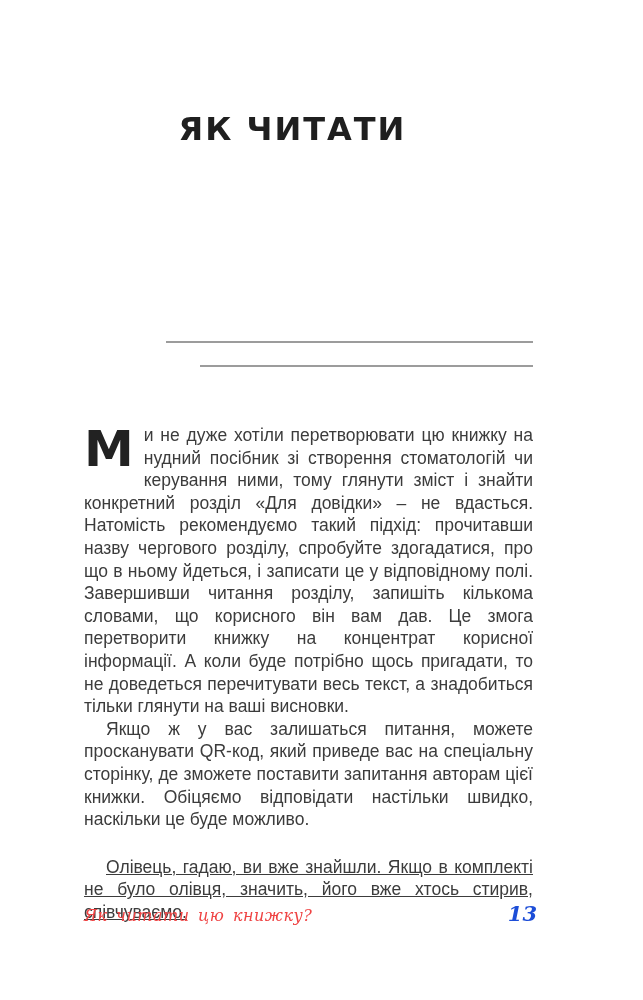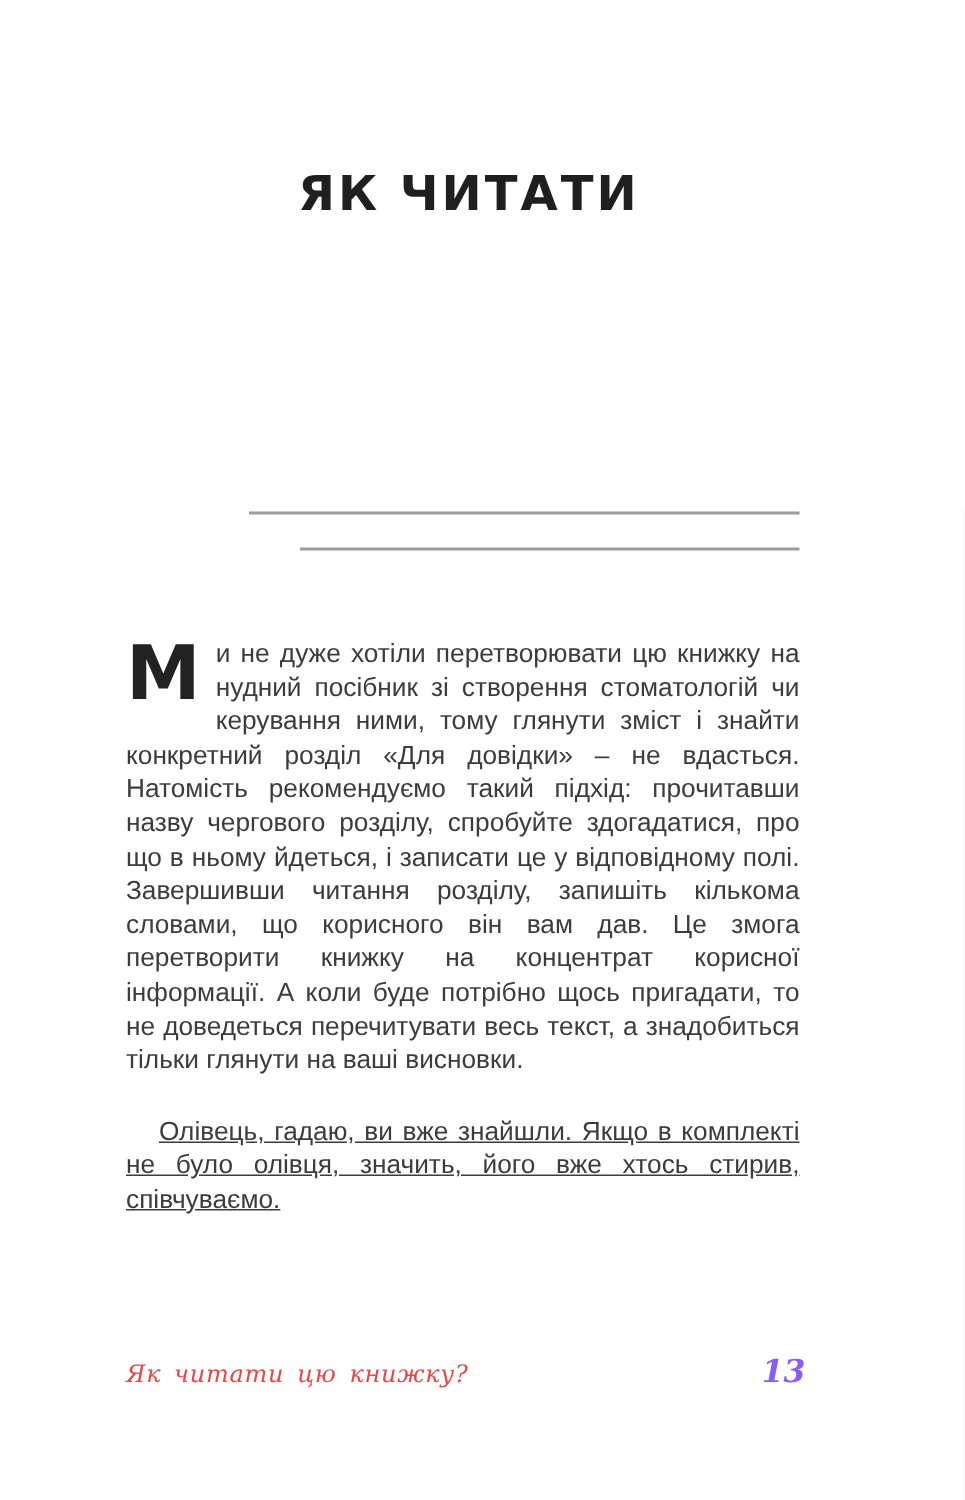--- a/index.html
+++ b/index.html
@@ -13,21 +13,21 @@
     height: 1000px;
     margin: 0 auto;
     background: #ffffff;
     overflow: hidden;
     font-family: "Liberation Sans", sans-serif;
   }
 
   
   .chapter-title {
     position: absolute;
-    left: 88px;
+    left: 68px;
     top: 106px;
     width: 449px;
     margin: 0;
     text-align: center;
     font-family: "DejaVu Sans", sans-serif;
     font-weight: 700;
     font-size: 32px;
     line-height: 46px;
     letter-spacing: 2px;
     color: #1f1f1f;
@@ -83,39 +83,40 @@
     font-size: 16px;
     letter-spacing: 0.5px;
     word-spacing: 3px;
     color: #ef4444;
   }
   .page-number {
     font-family: "DejaVu Serif", serif;
     font-style: italic;
     font-weight: 700;
     font-size: 21px;
-    color: #8b5cf6;
+    color: #1d4ed8;
   }
 </style>
 </head>
 <body>
 
 <div class="page">
 
   <h1 class="chapter-title">
     <span class="title-line">ЯК ЧИТАТИ</span>
   </h1>
 
   <div class="rule rule-1"></div>
   <div class="rule rule-2"></div>
 
   <div class="body-text">
     <p>
       <span class="drop-cap">М</span><span>и не дуже хотіли перетворювати цю книжку на нудний посібник зі створення стоматологій чи керування ними, тому глянути зміст і знайти конкретний розділ «Для довідки» – не вдасться. Натомість рекомендуємо такий підхід: прочитавши назву чергового розділу, спробуйте здогадатися, про що в ньому йдеться, і записати це у відповідному полі. Завершивши читання розділу, запишіть кількома словами, що корисного він вам дав. Це змога перетворити книжку на концентрат корисної інформації. А коли буде потрібно щось пригадати, то не доведеться перечитувати весь текст, а знадобиться тільки глянути на ваші висновки.</span>
     </p>
+    <p class="para-indent">Якщо ж у вас залишаться питання, можете просканувати QR-код, який приведе вас на спеціальну сторінку, де зможете поставити запитання авторам цієї книжки. Обіцяємо відповідати настільки швидко, наскільки це буде можливо.</p>
     <p class="para-indent para-spaced">Олівець, гадаю, ви вже знайшли. Якщо в комплекті не було олівця, значить, його вже хтось стирив, співчуваємо.</p>
   </div>
 
   <div class="page-footer">
     <span class="running-title">Як читати цю книжку?</span>
     <span class="page-number">13</span>
   </div>
 
 </div>
 

